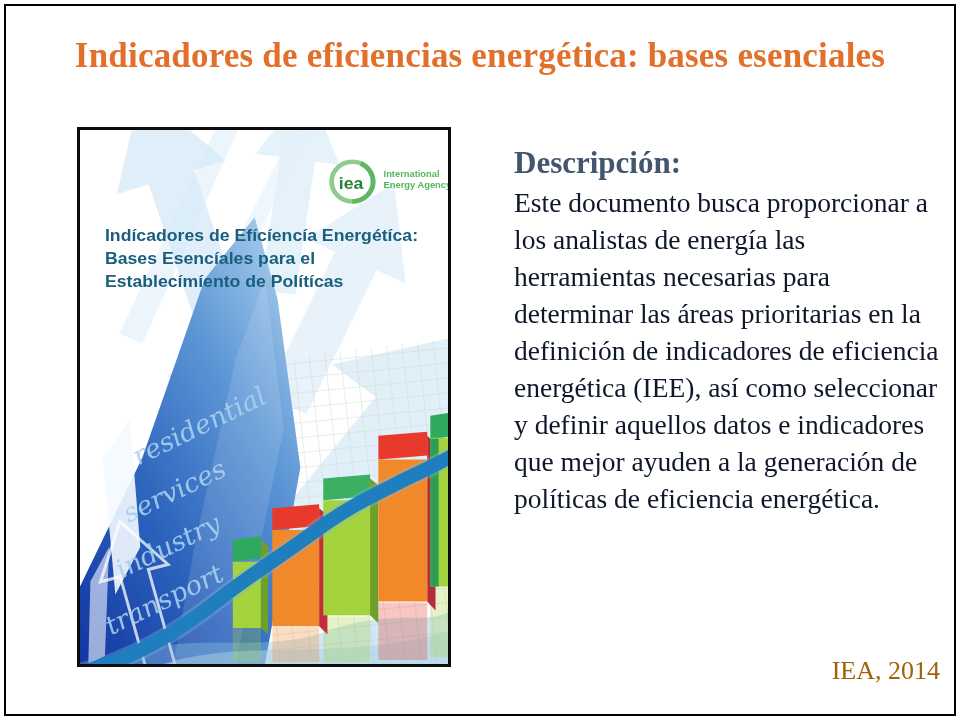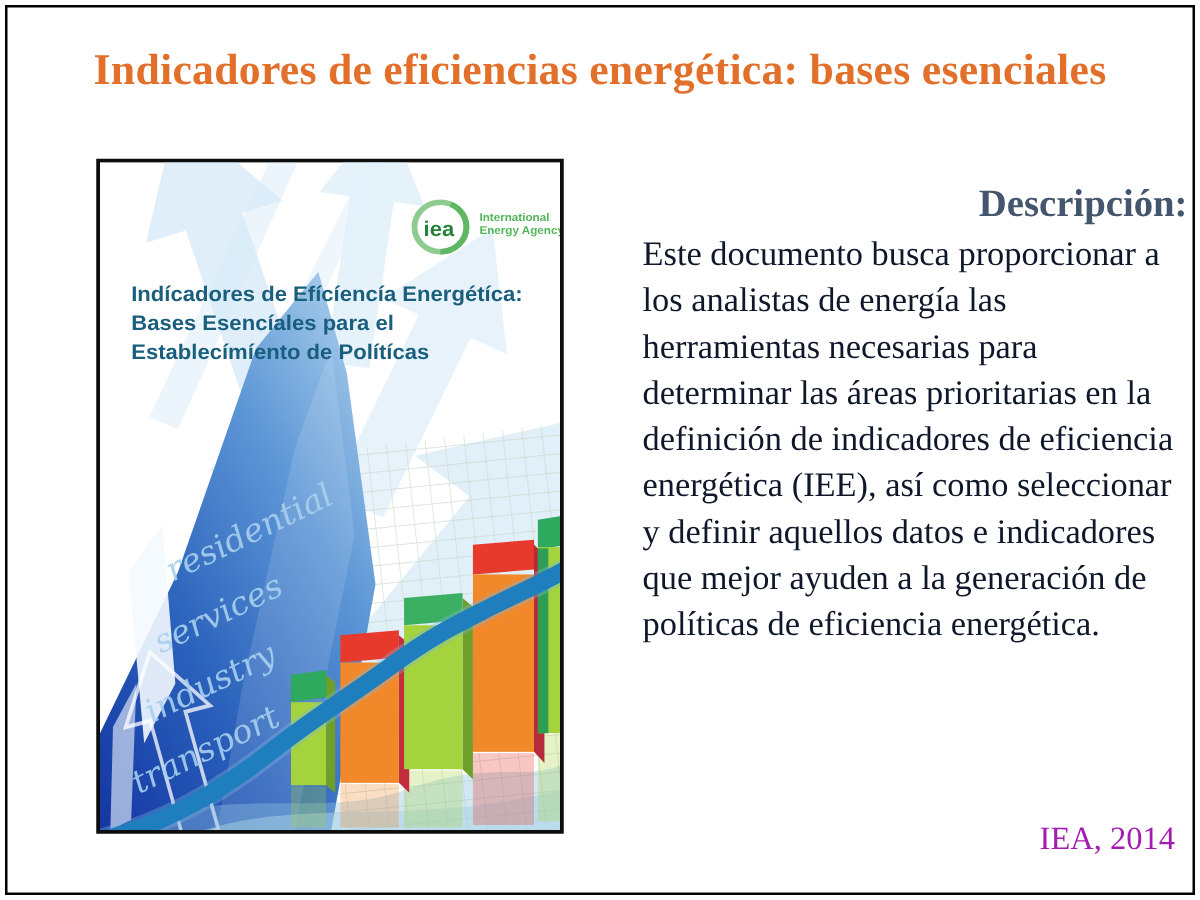--- a/index.html
+++ b/index.html
@@ -24,29 +24,28 @@
     border: 3px solid #0d0d0d; box-sizing: border-box;
     background: #ffffff;
   }
   .cover svg { display: block; width: 100%; height: 100%; }
   .desc {
     position: absolute; left: 514px; top: 144px; width: 436px;
   }
   .desc-heading {
     color: #44566E; font-weight: bold; font-size: 31px; line-height: 38px;
     margin: 0;
-    text-align: right;
   }
   .desc-body {
     color: #0f172a; font-size: 27.5px; line-height: 37px;
     margin: 2px 0 0 0;
   }
   .credit {
     position: absolute; right: 20px; top: 656px;
-    color: #a21caf; font-size: 26px;
+    color: #a16207; font-size: 26px;
   }
   .cover-sans { font-family: "Liberation Sans", sans-serif; }
   .sector-word {
     font-family: "DejaVu Serif", serif; font-style: italic;
     fill: #A8D0EE; font-size: 26px;
   }
 </style>
 </head>
 <body>
 

